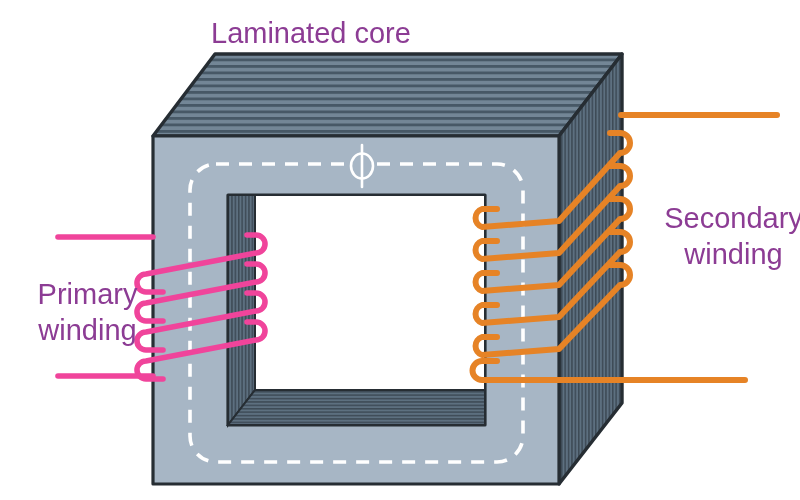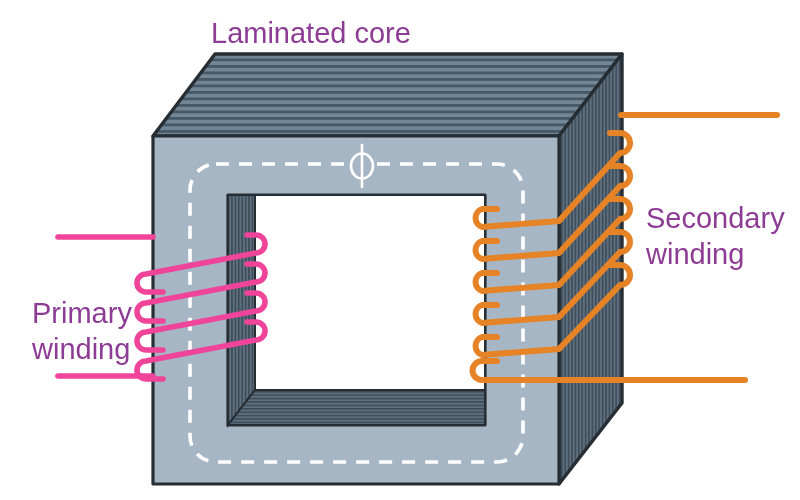--- a/index.html
+++ b/index.html
@@ -2,32 +2,33 @@
 <html><head>
 <meta charset="utf-8">
 <style>
   html,body{margin:0;padding:0;background:#ffffff;}
   #stage{
     position:relative;
     width:800px;height:500px;
     background:#ffffff;
     overflow:hidden;
     font-family:"Liberation Sans", sans-serif;
+    text-align:center;
   }
   #diagram-svg{position:absolute;left:0;top:0;}
   .diagram-label{
     position:absolute;
     color:#8C3C94;
     font-size:29px;
     line-height:1.24;
     font-weight:400;
     letter-spacing:0px;
   }
   .label-laminated{left:211px;top:16px;white-space:nowrap;}
-  .label-primary{left:32px;top:277px;width:135px;margin-top:19px;}
+  .label-primary{left:20px;top:277px;width:135px;}
   .label-secondary{left:646px;top:201px;width:175px;}
 </style>
 </head>
 <body>
 
 <div id="stage">
 
   <svg id="diagram-svg" width="800" height="500" viewBox="0 0 800 500">
     <defs>
       <pattern id="lamTop" patternUnits="userSpaceOnUse" width="10" height="6.5">

